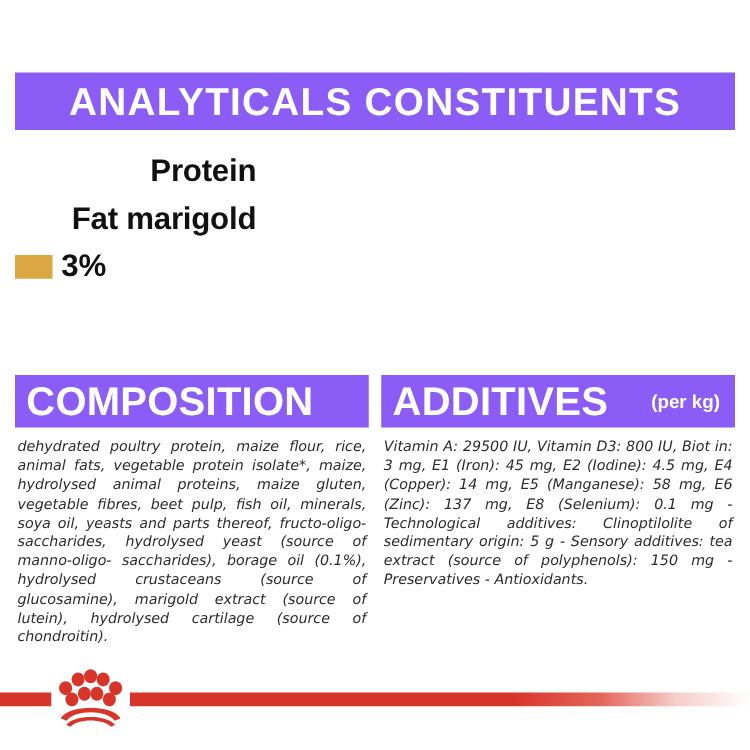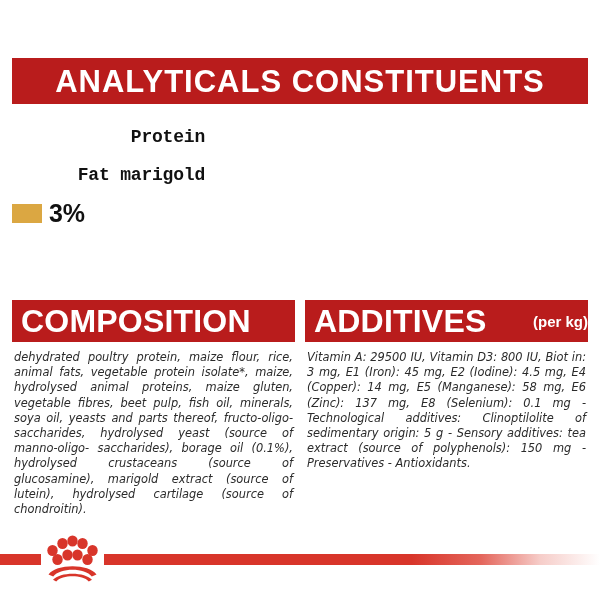--- a/index.html
+++ b/index.html
@@ -17,21 +17,21 @@
   }
 
   .page {
     position: absolute;
     inset: 0;
     background: #ffffff;
   }
 
   
   .gold-bar {
-    background: #b91c1c;
+    background: #8b5cf6;
     display: flex;
     align-items: center;
     justify-content: center;
     box-sizing: border-box;
   }
   .gold-bar .title {
     color: #ffffff;
     font-weight: 700;
     letter-spacing: 0.5px;
     line-height: 1;
@@ -65,28 +65,27 @@
     margin-top: 14px;
   }
   .chart-row {
     display: flex;
     align-items: center;
     height: 38px;
   }
   .chart-label {
     width: 203px;
     text-align: right;
-    font-size: 18px;
+    font-size: 25px;
     font-weight: 700;
     color: #111111;
     line-height: 1;
     padding-right: 10px;
     box-sizing: border-box;
     letter-spacing: -0.2px;
-    font-family: Liberation Mono, monospace;
   }
   .chart-track {
     flex: 1;
     display: flex;
     align-items: center;
     height: 100%;
   }
   .chart-bar {
     height: 19px;
     background: #dba742;
@@ -119,21 +118,21 @@
     justify-content: flex-start;
     padding-left: 9px;
   }
   .panel-composition .title,
   .panel-additives .title {
     font-size: 32px;
     letter-spacing: 0.2px;
   }
   .panel-additives .gold-bar {
     justify-content: space-between;
-    padding-right: 0;
+    padding-right: 12px;
   }
   .panel-additives .subtitle {
     font-size: 15px;
   }
 
   .body-text {
     margin-top: 8px;
     font-size: 11.4px;
     line-height: 15.2px;
     text-align: justify;

